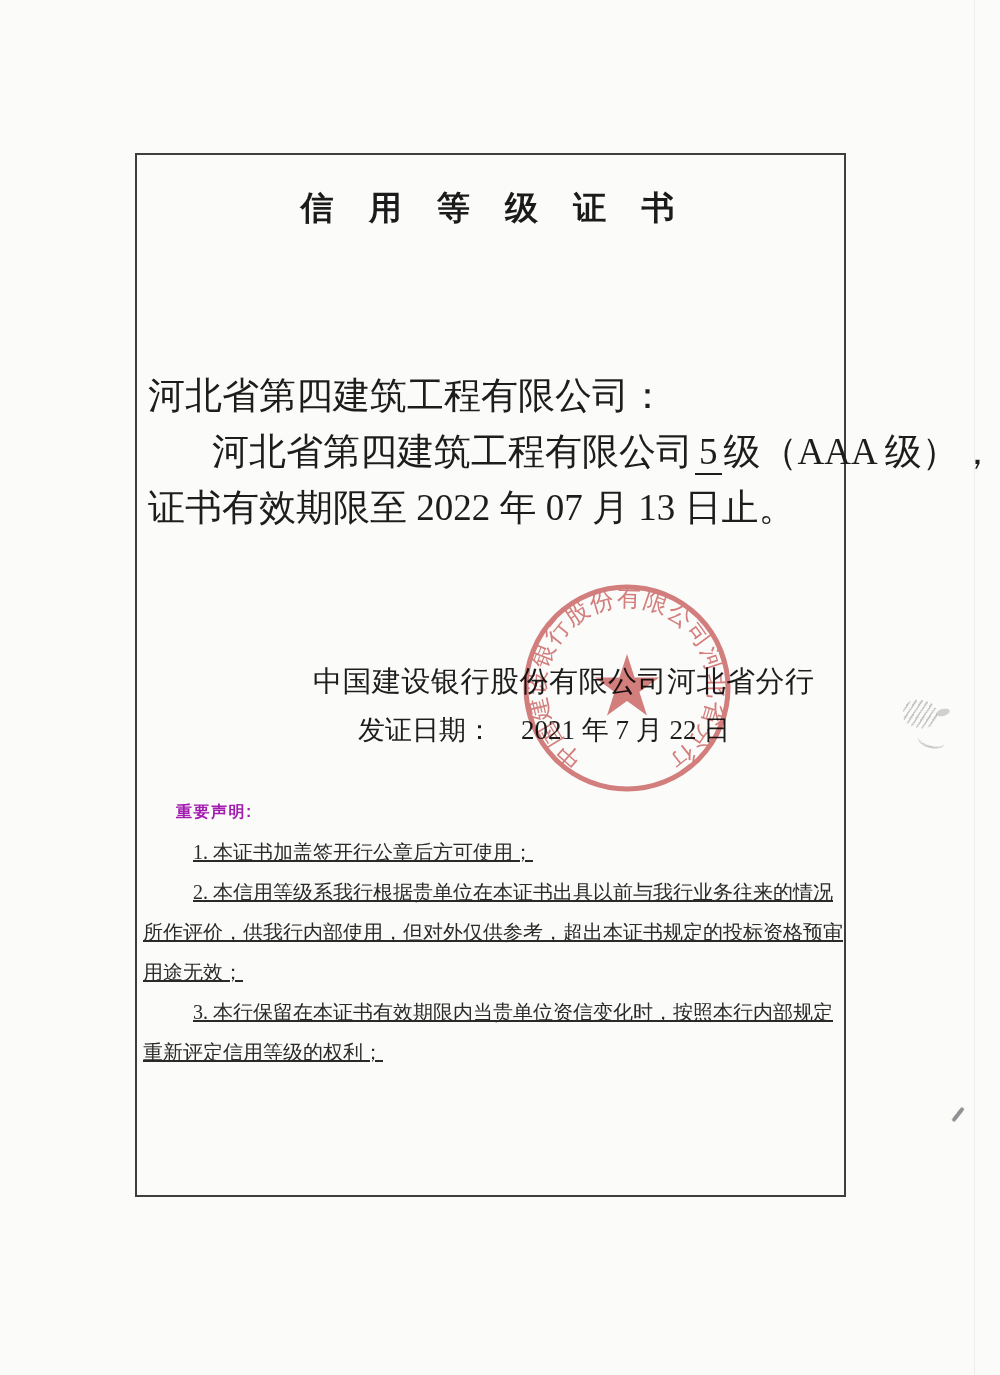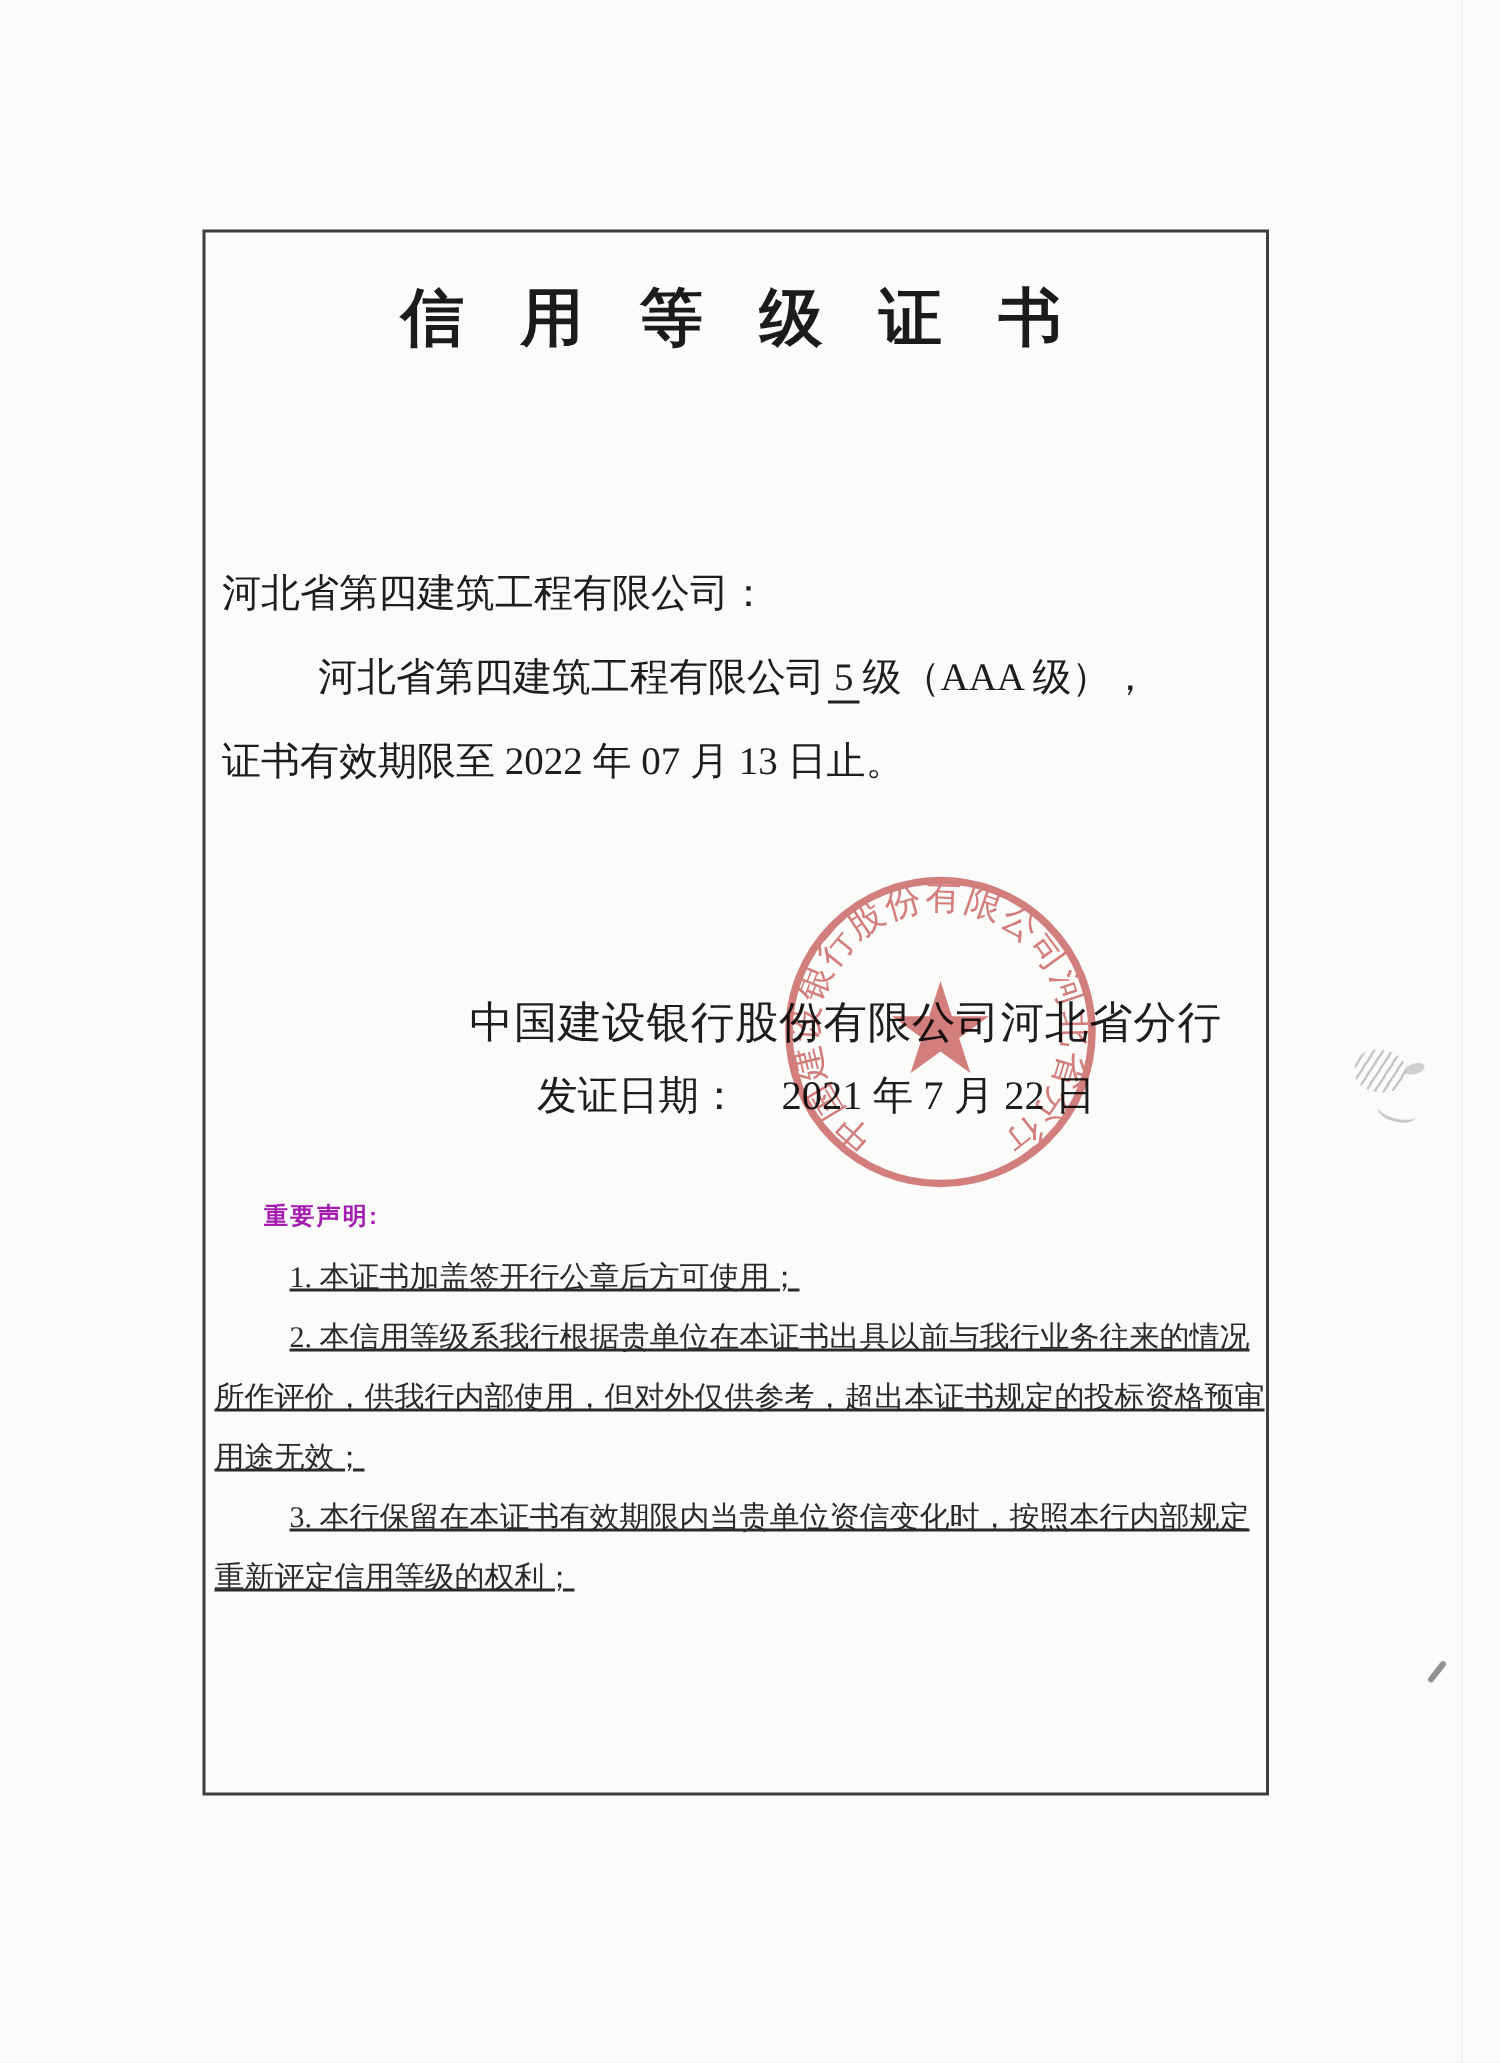--- a/index.html
+++ b/index.html
@@ -14,30 +14,30 @@
     position:absolute; left:974px; top:0; width:1px; height:100%;
     background:#efeeeb;
   }
   .certificate{
     position:absolute; left:135px; top:153px; width:711px; height:1044px;
     border:2px solid #3e3e3e; box-sizing:border-box; background:transparent;
   }
   .title{
     position:absolute; top:36px; left:0; width:100%; text-align:center;
     font-family:"Liberation Sans","DejaVu Sans",sans-serif;
-    font-size:42px; font-weight:bold; color:#1b1b1b;
+    font-size:33px; font-weight:bold; color:#1b1b1b;
     letter-spacing:6px; word-spacing:14px; line-height:1; white-space:nowrap;
   }
   .serial{
     position:absolute; top:118px; left:0; width:100%; text-align:center;
     font-size:25px; letter-spacing:1px; line-height:1.2; white-space:nowrap;
   }
   .main{
     position:absolute; top:213px; left:11px; right:0;
-    font-size:26px; line-height:56px; color:#1d1d1d;
+    font-size:37px; line-height:56px; color:#1d1d1d;
   }
   .main .line{ white-space:nowrap; }
   .main .indent{ padding-left:64px; }
   .grade{
     display:inline-block; border-bottom:2px solid #1d1d1d;
     padding:0 4px; margin:0 2px; line-height:1.1;
   }
   .issuer{
     position:absolute; top:507px; left:176px; font-size:29px;
     letter-spacing:0.5px; white-space:nowrap; color:#1d1d1d;

